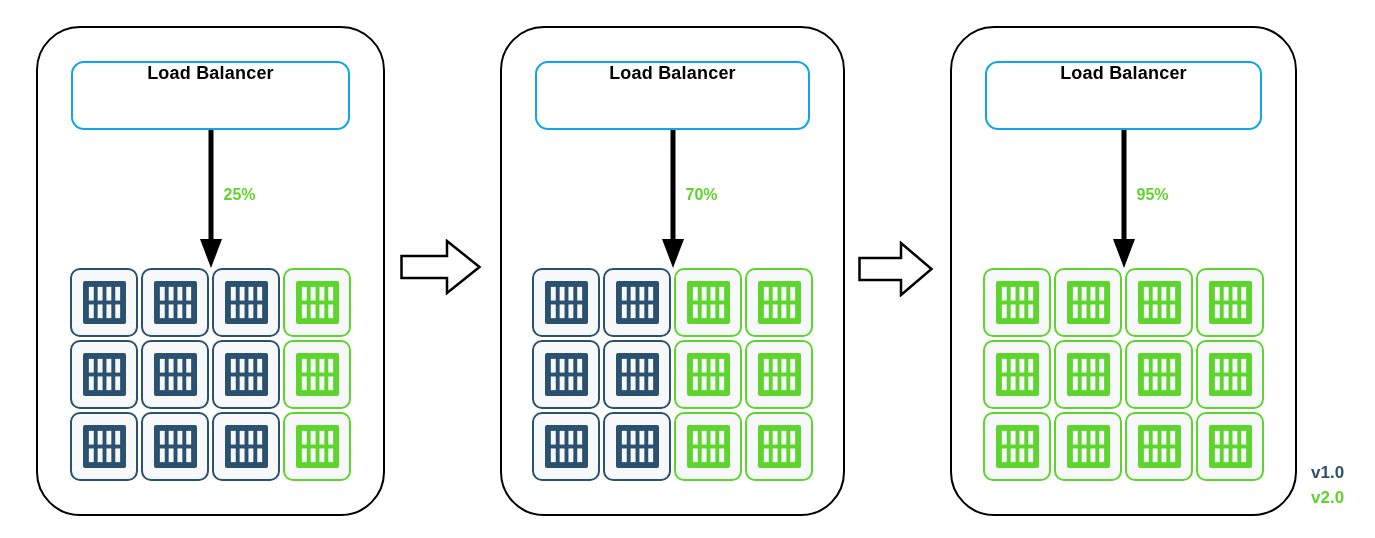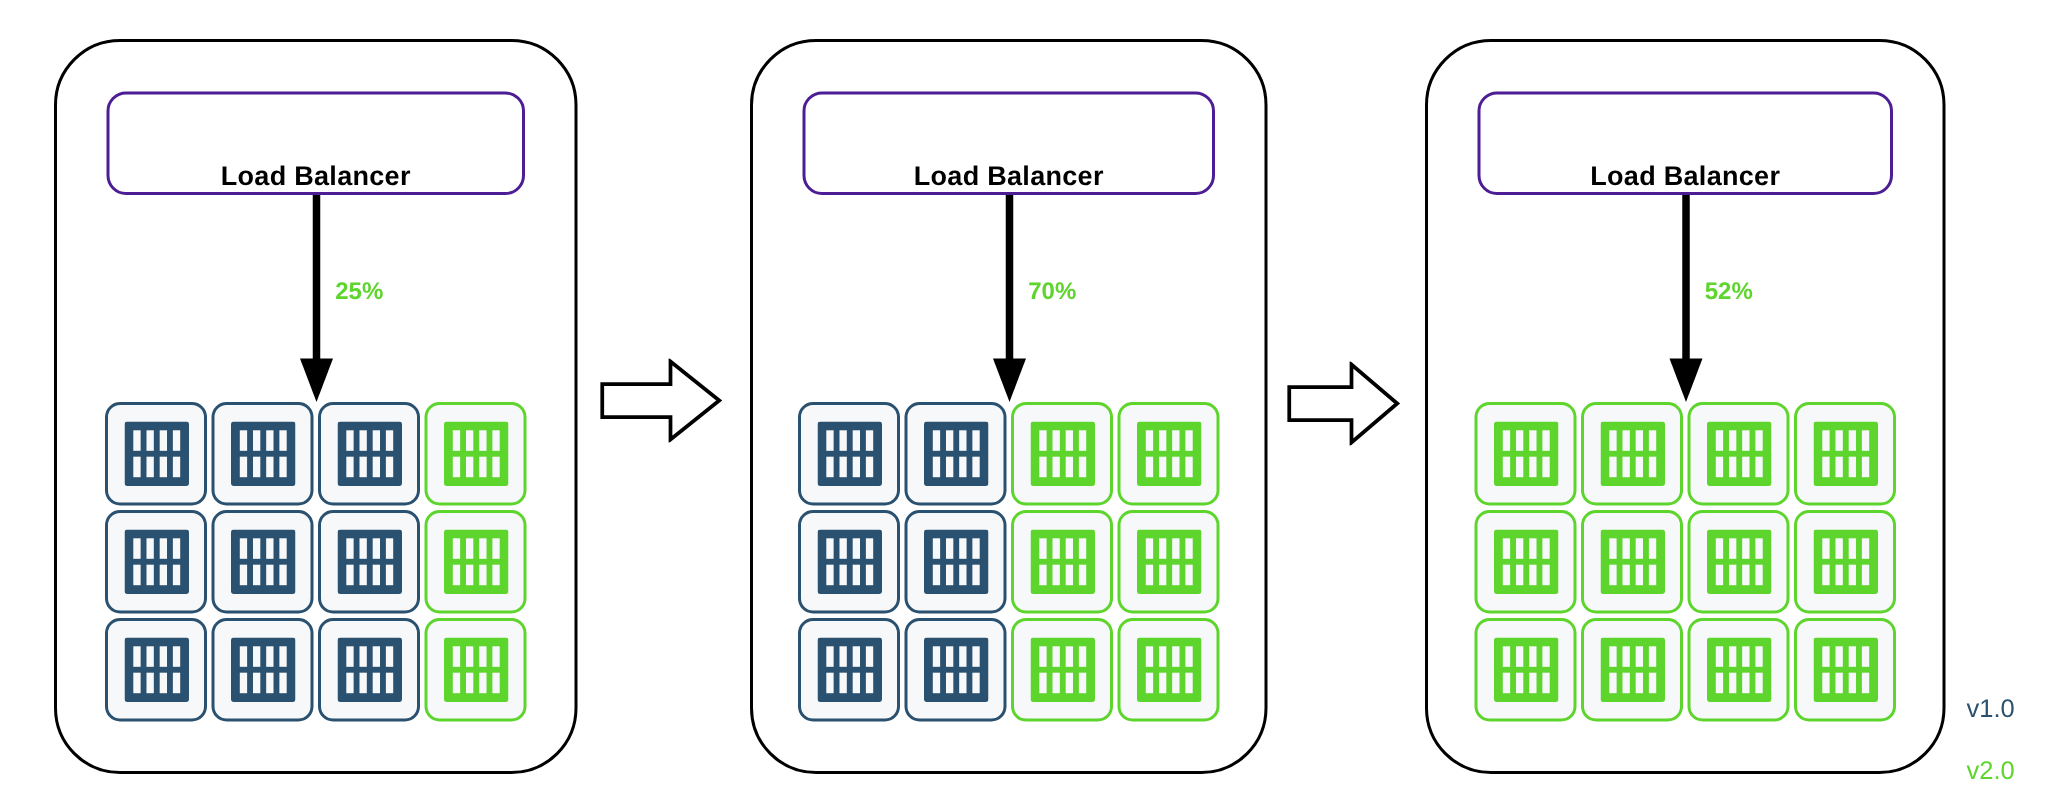--- a/index.html
+++ b/index.html
@@ -28,25 +28,25 @@
     box-sizing: content-box;
   }
   .panel.p1 { left: 36px;  width: 345px; }
   .panel.p2 { left: 500px; width: 341px; }
   .panel.p3 { left: 950px; width: 343px; }
 
   .lb-box {
     margin-top: 33px;
     width: calc(100% - 70px);
     height: 65px;
-    border: 2px solid #4c1d95;
+    border: 2px solid #0ea5e9;
     border-radius: 13px;
     background: #ffffff;
     display: flex;
-    align-items: flex-end;
+    align-items: flex-start;
     justify-content: center;
     font-weight: bold;
     font-size: 18px;
     color: #000000;
     letter-spacing: 0.2px;
   }
 
   .flow {
     position: relative;
     width: 100%;
@@ -90,26 +90,26 @@
   .stage-arrow {
     position: absolute;
   }
   .stage-arrow.a1 { left: 400px; top: 239px; }
   .stage-arrow.a2 { left: 858px; top: 241px; }
 
   .legend {
     position: absolute;
     left: 1311px;
     top: 460px;
-    font-weight: normal;
+    font-weight: bold;
     font-size: 17px;
     line-height: 25px;
   }
   .legend .v1-label { color: var(--v1); }
-  .legend .v2-label { color: var(--v2); margin-top: 16px; }
+  .legend .v2-label { color: var(--v2); }
 </style>
 </head>
 <body>
 
 <div class="canvas">
 
   <div class="panel p1">
     <div class="lb-box">
       <span>Load Balancer</span>
     </div>
@@ -461,21 +461,21 @@
 
   <div class="panel p3">
     <div class="lb-box">
       <span>Load Balancer</span>
     </div>
     <div class="flow">
       <svg class="down-arrow" width="26" height="138" viewBox="0 0 26 138">
         <line x1="13" y1="0" x2="13" y2="112" stroke="#000000" stroke-width="5"></line>
         <polygon points="13,138 2,109 24,109" fill="#000000"></polygon>
       </svg>
-      <span class="traffic-label">52%</span>
+      <span class="traffic-label">95%</span>
     </div>
     <div class="server-grid">
         <div class="tile v2">
           <svg class="cicon" viewBox="0 0 44 44">
             <rect x="0" y="0" width="44" height="44" rx="2" fill="#5dd52c"></rect>
             <rect x="6" y="6" width="5" height="14" fill="#f7f8f9"></rect>
             <rect x="15" y="6" width="5" height="14" fill="#f7f8f9"></rect>
             <rect x="24" y="6" width="5" height="14" fill="#f7f8f9"></rect>
             <rect x="33" y="6" width="5" height="14" fill="#f7f8f9"></rect>
             <rect x="6" y="24" width="5" height="14" fill="#f7f8f9"></rect>

